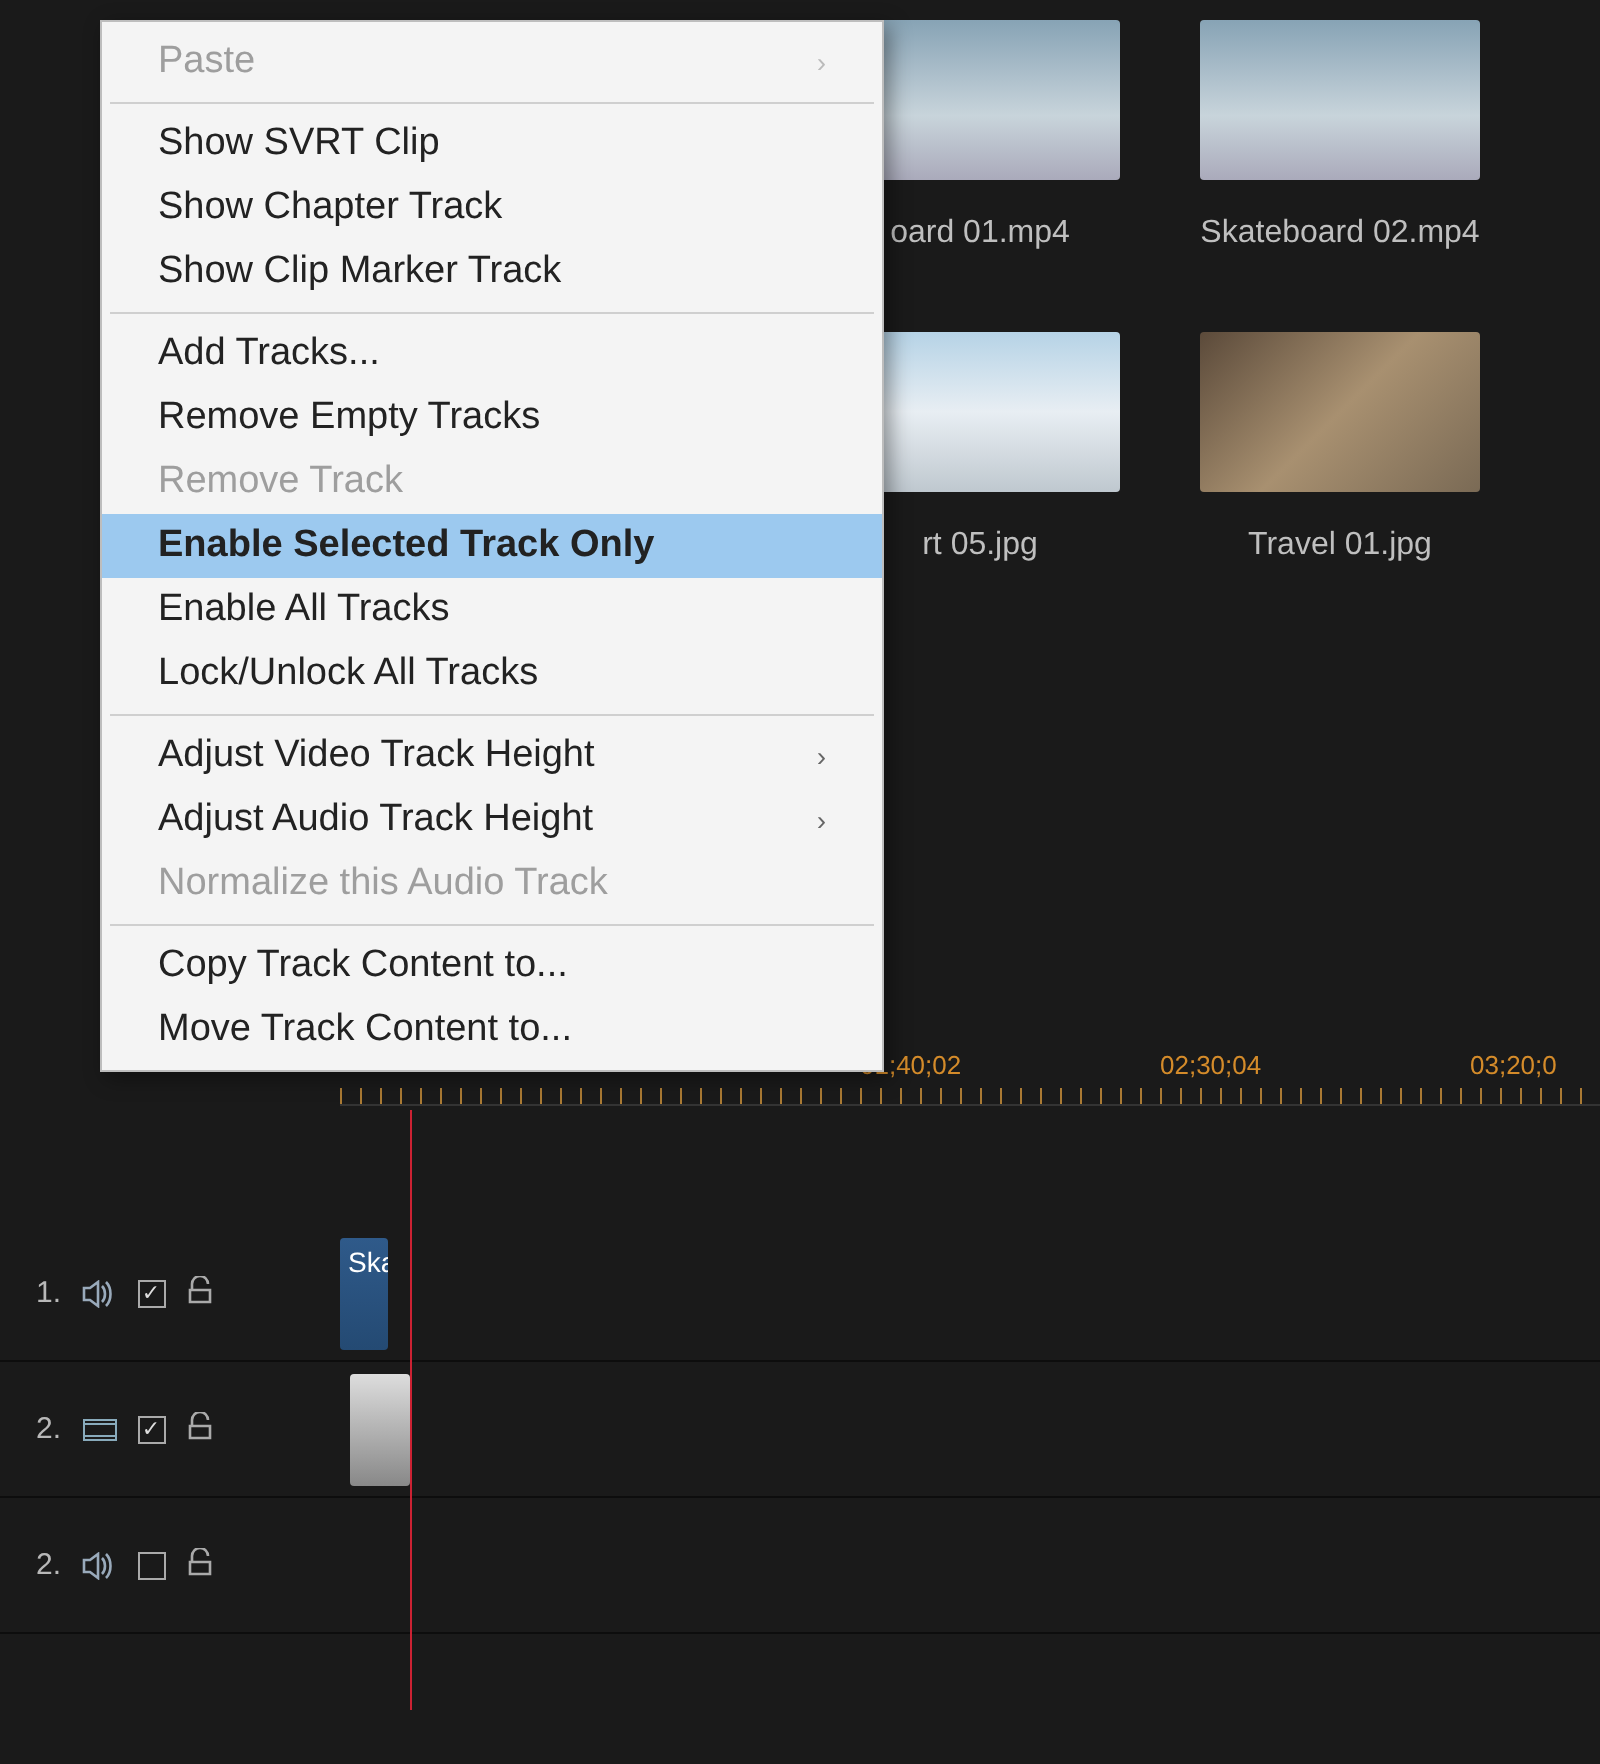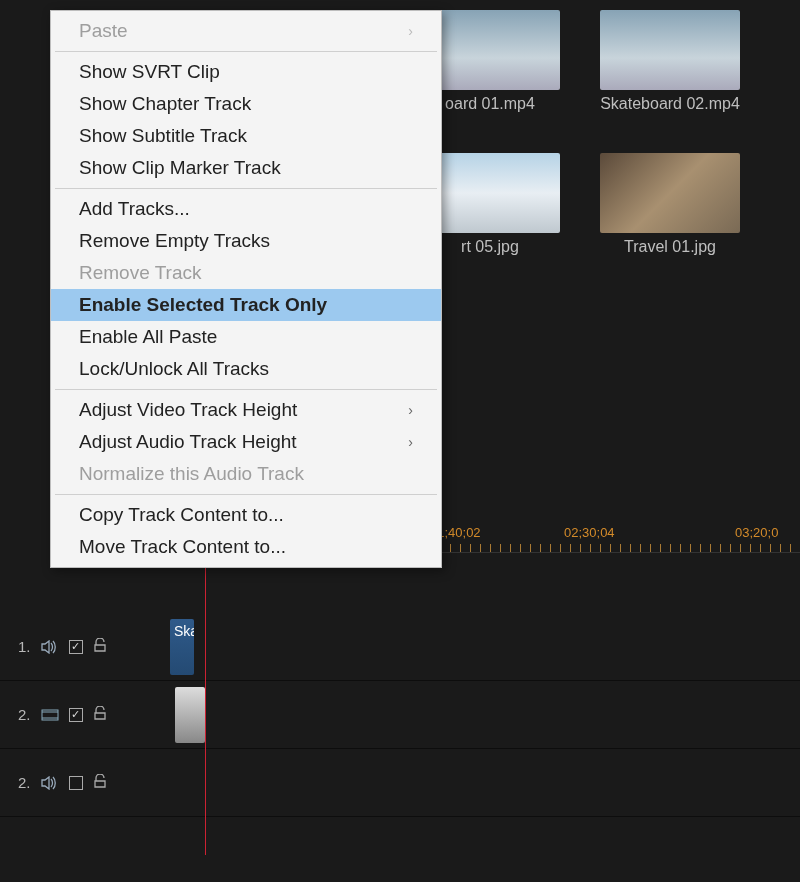--- a/index.html
+++ b/index.html
@@ -22,21 +22,21 @@
   .thumb-row {
     display: flex;
     gap: 40px;
     margin-bottom: 40px;
     justify-content: flex-end;
   }
   .thumb {
     display: flex;
     flex-direction: column;
     align-items: center;
-    gap: 5px;
+    gap: 18px;
   }
   .thumb-img {
     width: 140px;
     height: 80px;
     background: linear-gradient(135deg, #8ab 0%, #cde 50%, #9ac 100%);
     border-radius: 2px;
   }
   .thumb-img.a { background: linear-gradient(180deg,#87a3b5 0%,#c8d4db 60%,#aab 100%); }
   .thumb-img.b { background: linear-gradient(180deg,#b6d3e6 0%,#e8eef3 50%,#bfc8cf 100%); }
   .thumb-img.c { background: linear-gradient(135deg,#5b4a3a 0%,#a89070 50%,#7a6a55 100%); }
@@ -189,21 +189,21 @@
     <div class="thumb">
       <div class="thumb-img c"></div>
       <div class="thumb-label">Travel 01.jpg</div>
     </div>
   </div>
 </div>
 
 <div class="timeline-area">
   <div class="ruler">
     <span class="ruler-tick" style="left:260px">01;40;02</span>
-    <span class="ruler-tick" style="left:394px">02;30;04</span>
+    <span class="ruler-tick" style="left:410px">02;30;04</span>
     <span class="ruler-tick" style="left:565px">03;20;0</span>
     <div class="ruler-marks"></div>
   </div>
 
   <div class="tracks">
     <div class="track">
       <div class="track-header">
         <span>1.</span>
         <span class="track-icon">
             <svg width="18" height="14" viewBox="0 0 18 14">
@@ -262,40 +262,37 @@
     <span class="menu-arrow">›</span>
   </div>
   <div class="menu-sep"></div>
   <div class="menu-item">
       <span>Show SVRT Clip</span>
     </div>
   <div class="menu-item">
       <span>Show Chapter Track</span>
     </div>
   <div class="menu-item">
-      <span>Show Subtitle Track</span>
-    </div>
-  <div class="menu-item">
       <span>Show Clip Marker Track</span>
     </div>
   <div class="menu-sep"></div>
   <div class="menu-item">
       <span>Add Tracks...</span>
     </div>
   <div class="menu-item">
       <span>Remove Empty Tracks</span>
     </div>
   <div class="menu-item disabled">
       <span>Remove Track</span>
     </div>
   <div class="menu-item highlight">
       <span>Enable Selected Track Only</span>
     </div>
   <div class="menu-item">
-      <span>Enable All Paste</span>
+      <span>Enable All Tracks</span>
     </div>
   <div class="menu-item">
       <span>Lock/Unlock All Tracks</span>
     </div>
   <div class="menu-sep"></div>
   <div class="menu-item">
     <span>Adjust Video Track Height</span>
     <span class="menu-arrow">›</span>
   </div>
   <div class="menu-item">

